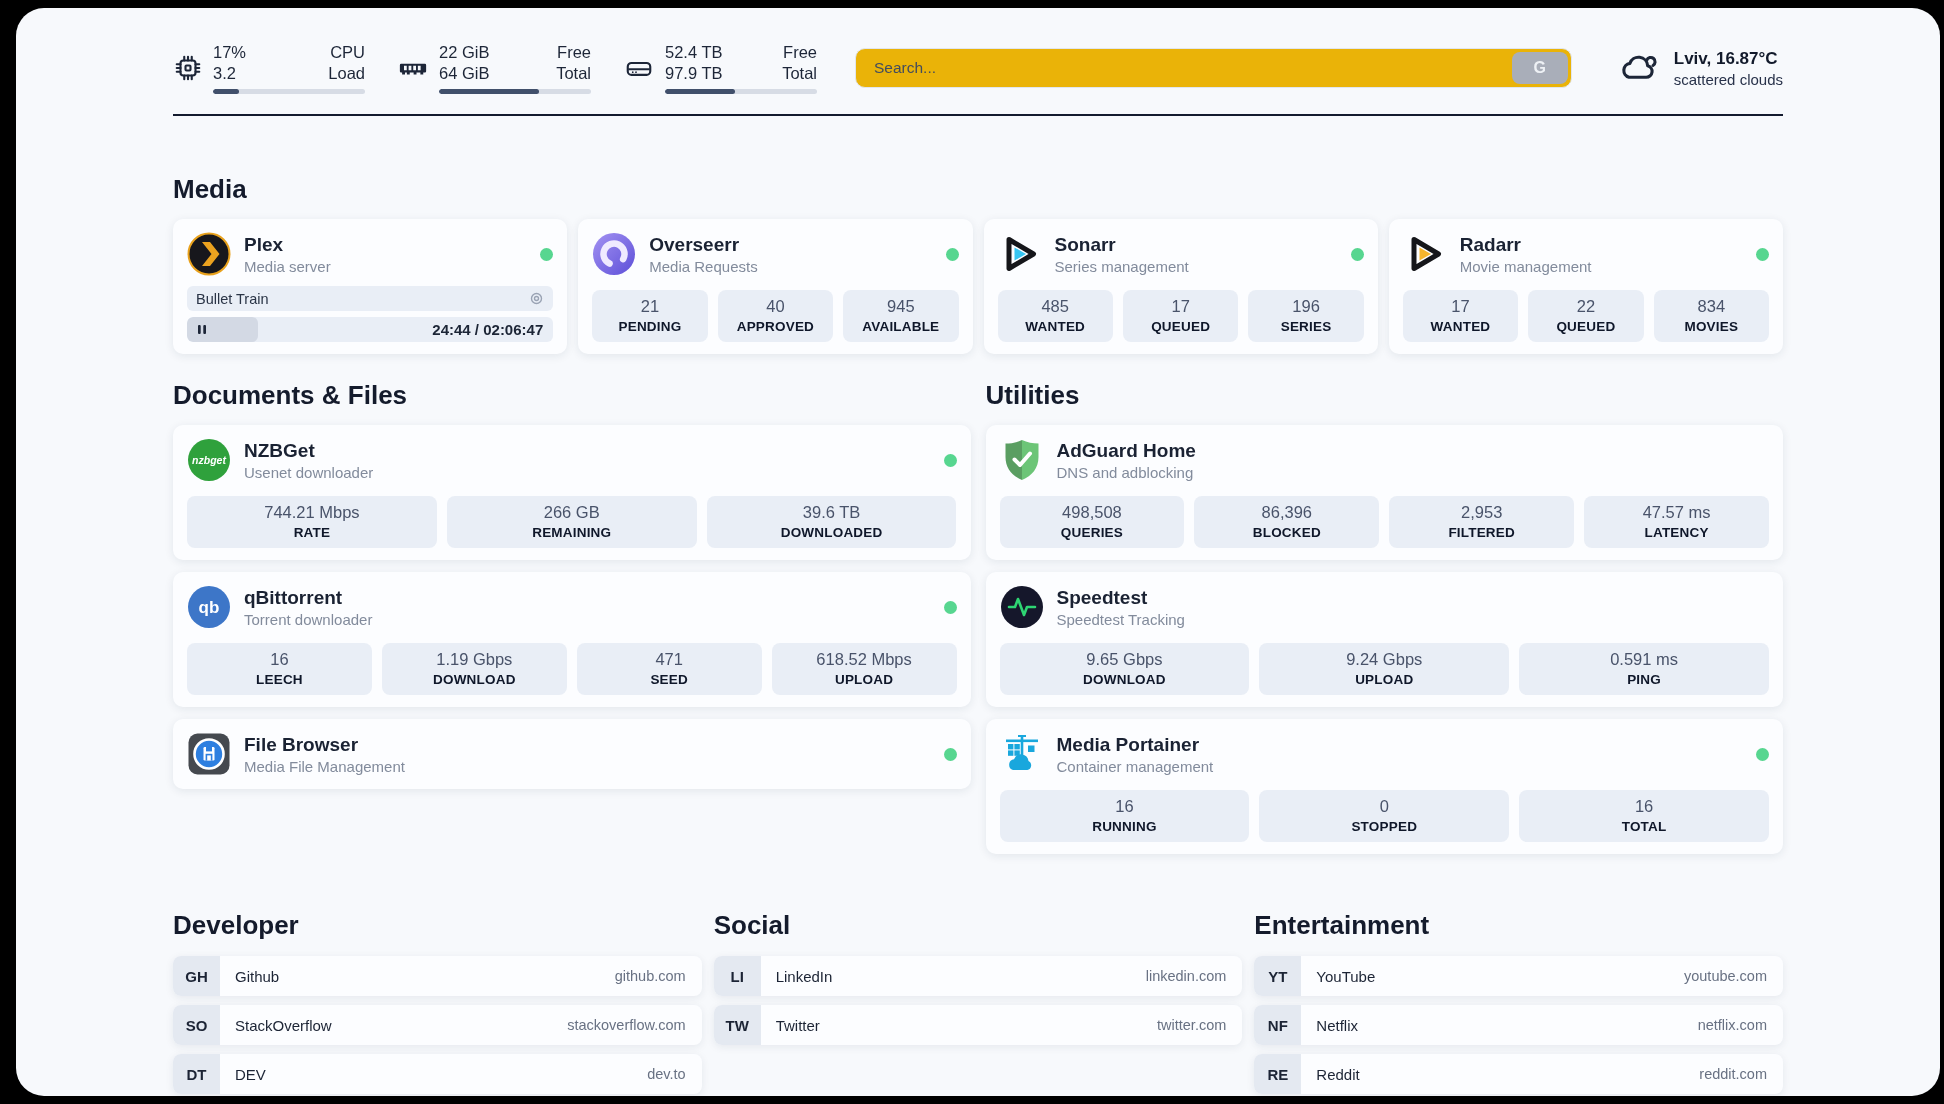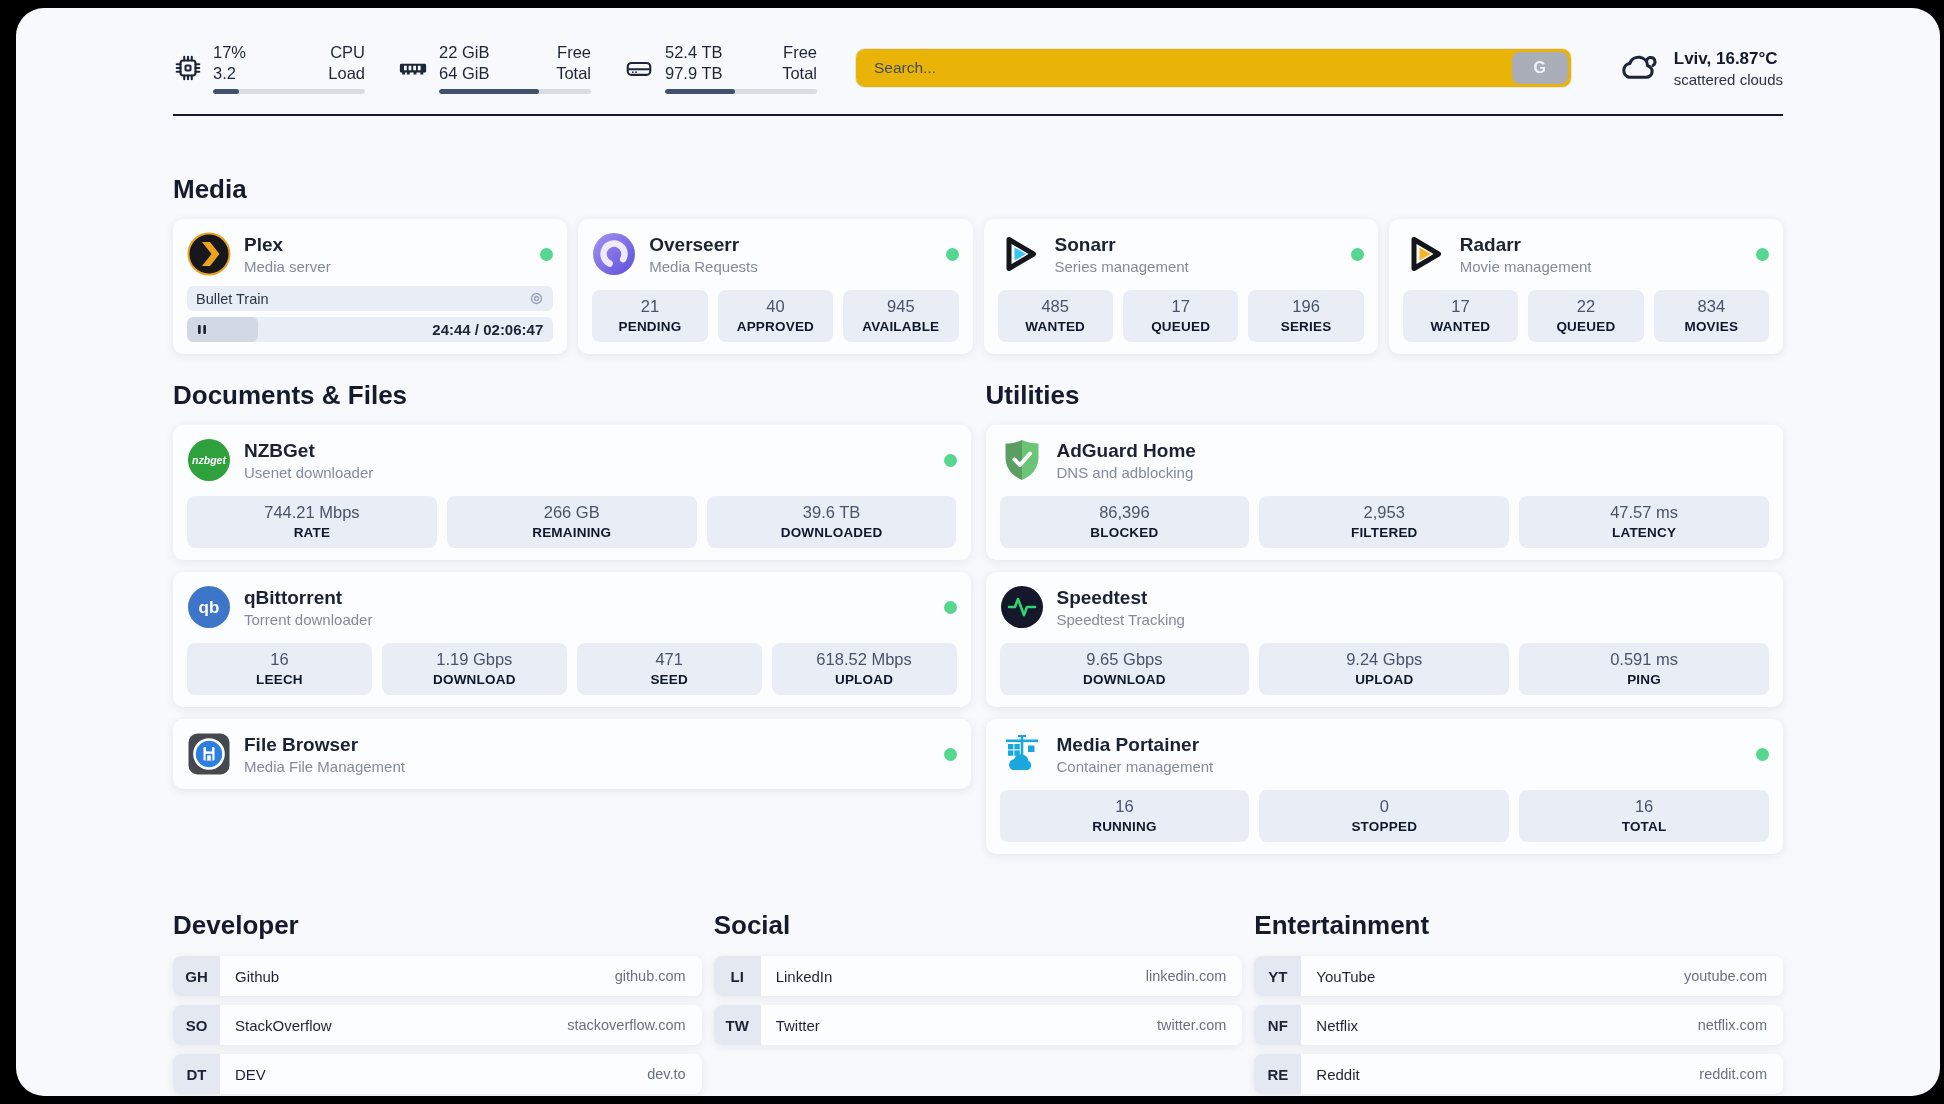--- a/index.html
+++ b/index.html
@@ -429,20 +429,24 @@
               <path d="M14.5 21.5 L20 27 L30 15.5" stroke="#fff" stroke-width="4" fill="none" stroke-linecap="round" stroke-linejoin="round"></path>
             </svg>
           </span>
           <div class="app-meta">
             <div class="app-name">AdGuard Home</div>
             <div class="app-desc">DNS and adblocking</div>
           </div>
         </div>
         <div class="stats">
           <div class="stat">
+            <div class="stat-value">498,508</div>
+            <div class="stat-label">QUERIES</div>
+            </div>
+          <div class="stat">
             <div class="stat-value">86,396</div>
             <div class="stat-label">BLOCKED</div>
             </div>
           <div class="stat">
             <div class="stat-value">2,953</div>
             <div class="stat-label">FILTERED</div>
             </div>
           <div class="stat">
             <div class="stat-value">47.57 ms</div>
             <div class="stat-label">LATENCY</div>

